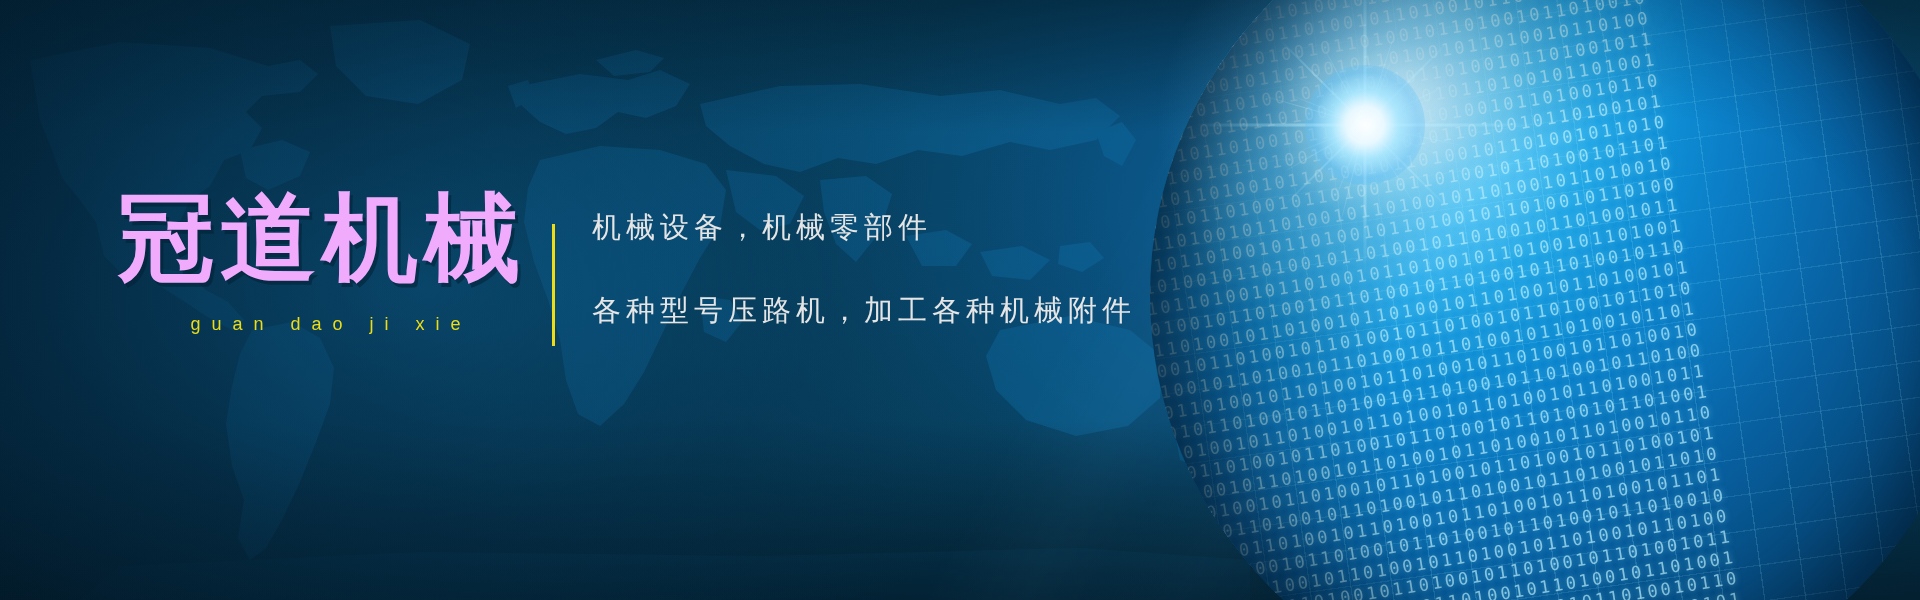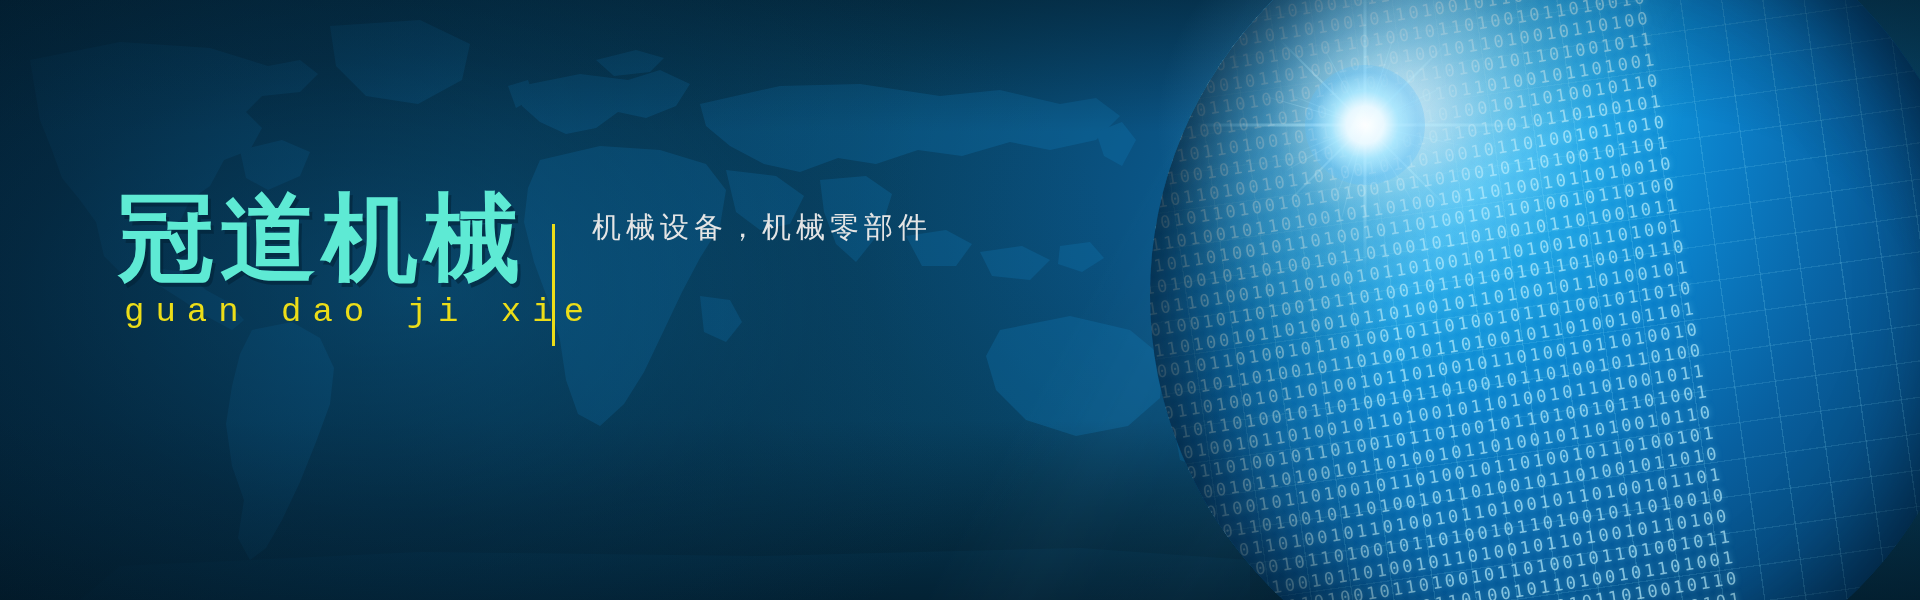--- a/index.html
+++ b/index.html
@@ -154,36 +154,36 @@
     left: 0; top: 0; right: 0; bottom: 0;
   }
 
   .logo-block {
     position: absolute;
     left: 118px;
     top: 186px;
     width: 420px;
   }
   .logo-title {
-    color: #5eead4;
+    color: #f0abfc;
     font-size: 96px;
     line-height: 104px;
     font-weight: 700;
     letter-spacing: 6px;
     font-family: "DejaVu Sans", "Liberation Sans", sans-serif;
     white-space: nowrap;
     text-shadow: 3px 4px 0 rgba(2,32,52,0.55);
   }
   .logo-pinyin {
-    margin-top: 8px;
+    margin-top: 20px;
     color: #ecdd18;
-    font-size: 34px;
+    font-size: 18px;
     line-height: 28px;
     letter-spacing: 11px;
-    font-family: Liberation Mono, monospace;
+    font-family: Liberation Sans, sans-serif;
     text-align: center;
     padding-left: 6px;
     white-space: nowrap;
   }
 
   .divider {
     position: absolute;
     left: 552px;
     top: 224px;
     width: 3px;
@@ -341,16 +341,17 @@
 
     <div class="logo-block">
       <div class="logo-title">冠道机械</div>
       <div class="logo-pinyin">guan dao ji xie</div>
     </div>
 
     <div class="divider"></div>
 
     <div class="slogans">
       <div class="slogan line1">机械设备，机械零部件</div>
+      <div class="slogan line2">各种型号压路机，加工各种机械附件</div>
     </div>
 
   </div>
 </div>
 
 </body></html>

